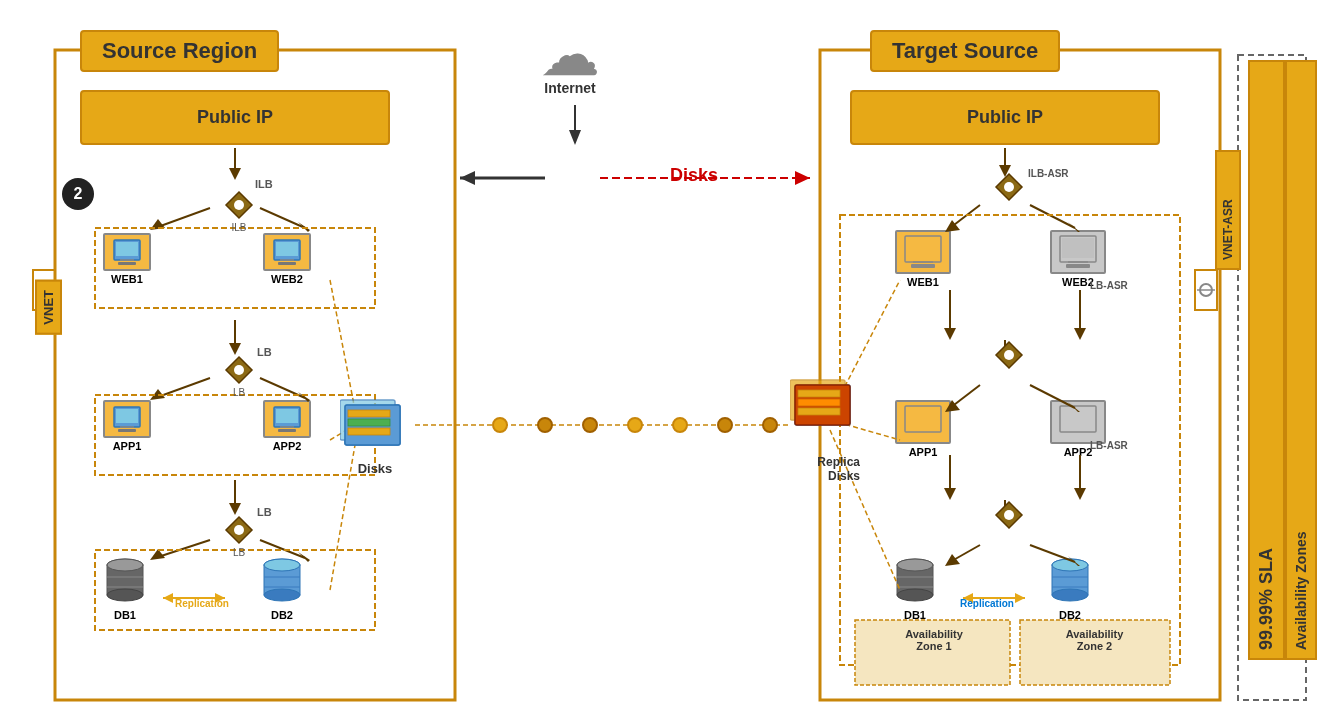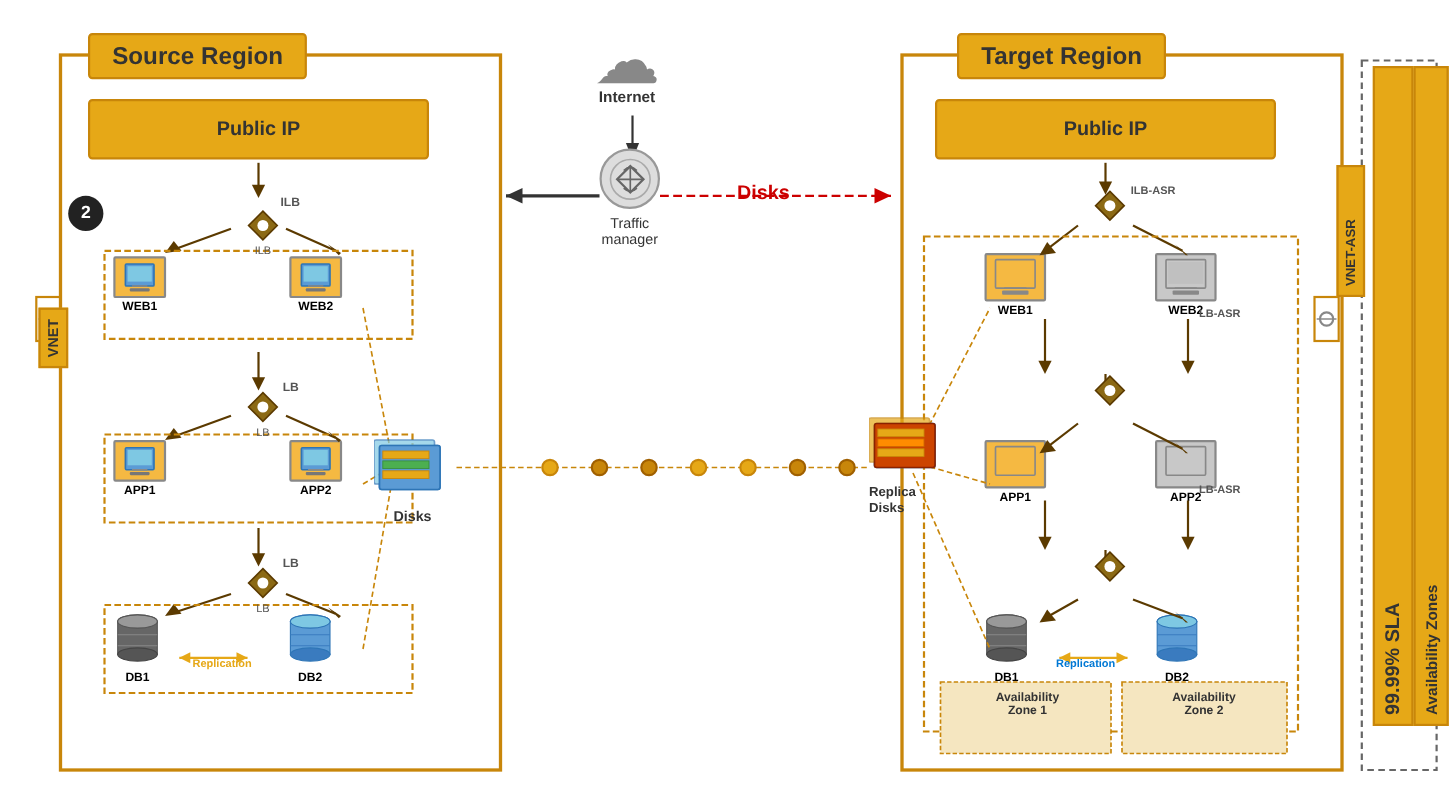--- a/index.html
+++ b/index.html
@@ -382,48 +382,35 @@
     <rect x="95" y="550" width="280" height="80" fill="none" stroke="#C8860A" stroke-width="2" stroke-dasharray="6,3"></rect>
 
     <rect x="840" y="215" width="340" height="450" fill="none" stroke="#C8860A" stroke-width="2" stroke-dasharray="6,3"></rect>
 
     <rect x="855" y="620" width="155" height="65" fill="#F5E6C0" stroke="#C8860A" stroke-width="1.5" stroke-dasharray="4,2"></rect>
     <rect x="1020" y="620" width="150" height="65" fill="#F5E6C0" stroke="#C8860A" stroke-width="1.5" stroke-dasharray="4,2"></rect>
   </svg>
 
   <div class="source-region-label">Source Region</div>
 
-  <div class="target-region-label">Target Region</div>
+  <div class="target-region-label">Target Source</div>
 
   <div class="vnet-label-left">VNET</div>
 
   <div class="vnet-asr-label">VNET-ASR</div>
 
   <div class="sla-label">99.99% SLA</div>
 
   <div class="avail-zones-label">Availability Zones</div>
 
   <div class="internet-cloud">
     <div class="cloud-shape">☁</div>
     <div class="cloud-label">Internet</div>
   </div>
 
-  <div class="traffic-manager">
-    <div class="tm-icon">
-      <svg width="40" height="40" viewBox="0 0 40 40">
-        <rect x="2" y="2" width="36" height="36" rx="18" fill="#ddd" stroke="#aaa" stroke-width="1.5"></rect>
-        <path d="M20 8 L32 20 L20 32 L8 20 Z" fill="none" stroke="#666" stroke-width="2"></path>
-        <line x1="20" y1="8" x2="20" y2="32" stroke="#666" stroke-width="1.5"></line>
-        <line x1="8" y1="20" x2="32" y2="20" stroke="#666" stroke-width="1.5"></line>
-        <path d="M14 12 Q20 6 26 12" fill="none" stroke="#666" stroke-width="1.5"></path>
-        <path d="M14 28 Q20 34 26 28" fill="none" stroke="#666" stroke-width="1.5"></path>
-      </svg>
-    </div>
-    <div class="tm-label">Traffic<br>manager</div>
-  </div>
 
   <div class="move-label">Disks</div>
 
   <div class="public-ip-source">Public IP</div>
 
   <div class="badge-2">2</div>
 
   <div style="position:absolute;left:255px;top:178px;font-size:11px;font-weight:bold;color:#555;z-index:8;">ILB</div>
 
   <div style="position:absolute;left:224px;top:190px;z-index:8;">
@@ -545,21 +532,21 @@
 
   <div class="replica-disks-container">
     <svg width="70" height="65">
       <rect x="5" y="15" width="55" height="40" rx="2" fill="#5B9BD5" stroke="#2E75B6" stroke-width="1.5"></rect>
       <rect x="0" y="10" width="55" height="40" rx="2" fill="#E6A817" stroke="#C8860A" stroke-width="1.5" opacity="0.7"></rect>
       <rect x="5" y="15" width="55" height="40" rx="2" fill="#CC4400" stroke="#8B2200" stroke-width="1.5"></rect>
       <rect x="8" y="20" width="42" height="7" fill="#E6A817" stroke="#C8860A" stroke-width="0.8"></rect>
       <rect x="8" y="29" width="42" height="7" fill="#FF8C00" stroke="#CC6600" stroke-width="0.8"></rect>
       <rect x="8" y="38" width="42" height="7" fill="#E6A817" stroke="#C8860A" stroke-width="0.8"></rect>
     </svg>
-    <div style="font-size:12px;font-weight:bold;color:#333;margin-top:0;text-align:left;">Replica<br>Disks</div>
+    <div style="font-size:12px;font-weight:bold;color:#333;margin-top:16px;text-align:right;">Replica<br>Disks</div>
   </div>
 
   <div class="public-ip-target">Public IP</div>
 
   <div style="position:absolute;left:994px;top:172px;z-index:8;">
     <svg width="30" height="30">
         <polygon points="15,2 28,15 15,28 2,15" fill="#8B6914" stroke="#5B3A00" stroke-width="1.5"></polygon>
         <circle cx="15" cy="15" r="5" fill="#fff"></circle>
       </svg>
   </div>

